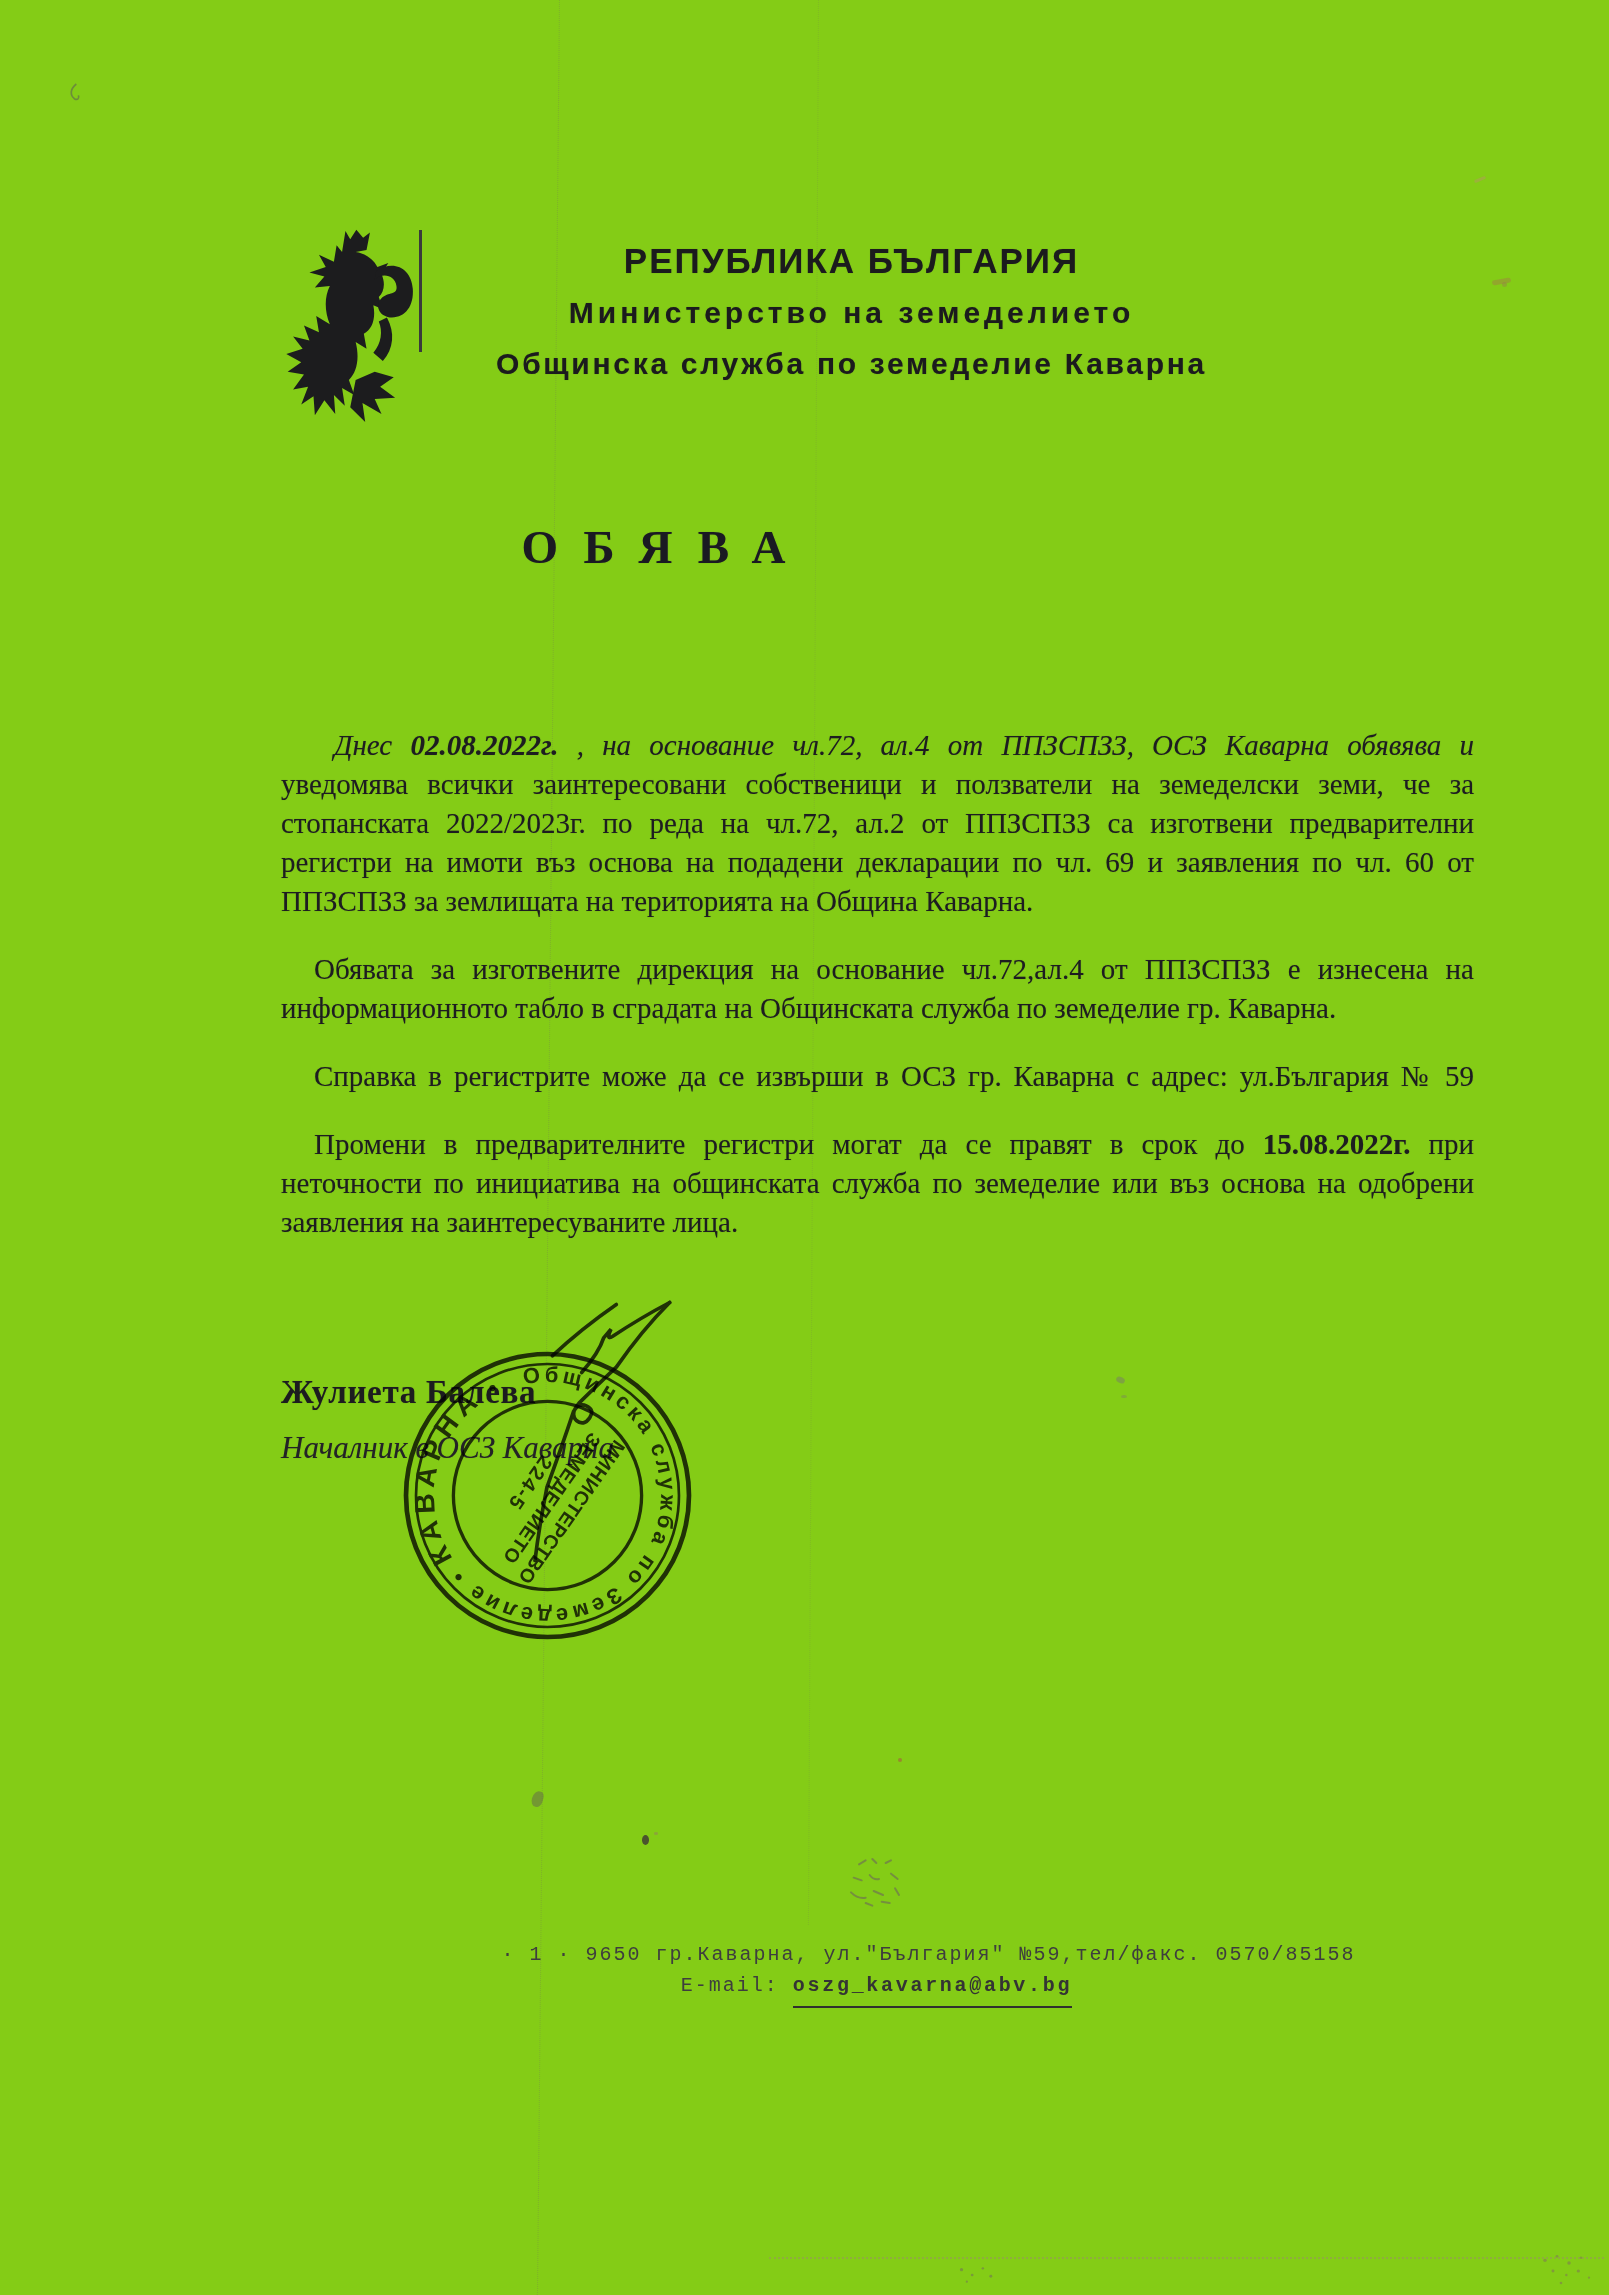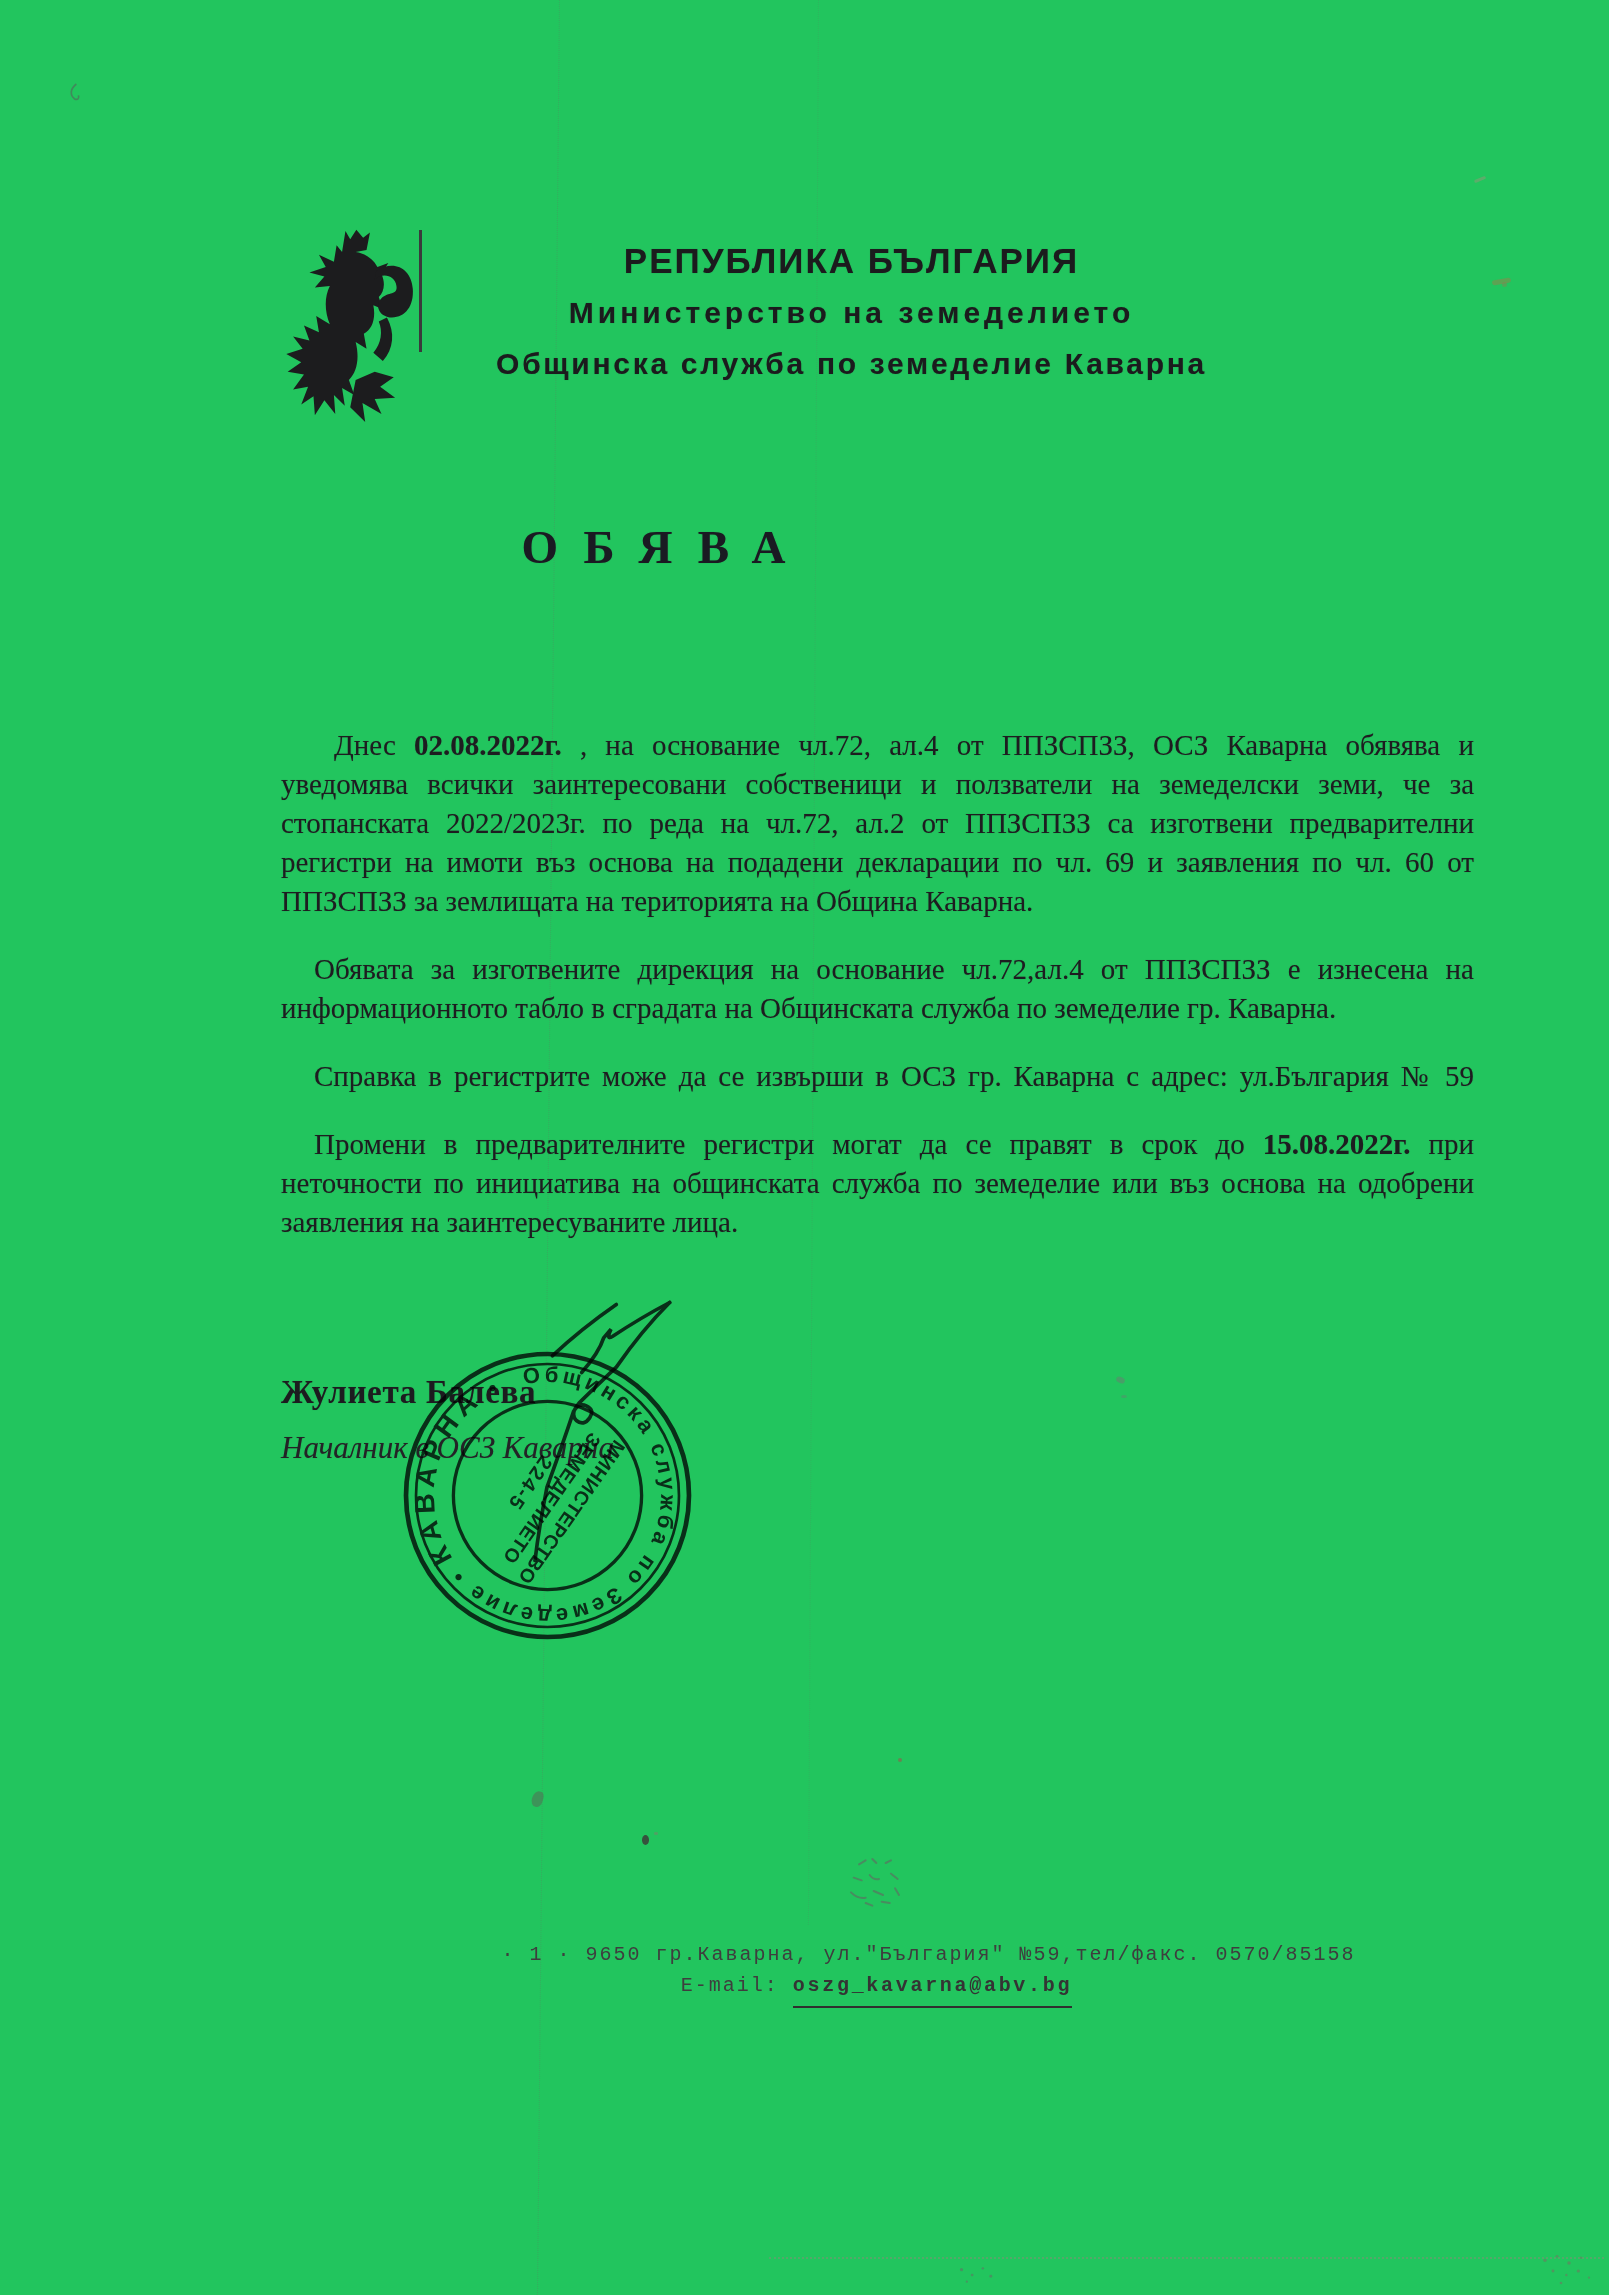--- a/index.html
+++ b/index.html
@@ -1,20 +1,20 @@
 <!DOCTYPE html>
 <html style="font-size:10.7px"><head>
 <meta charset="utf-8">
 <style>
   * { margin:0; padding:0; box-sizing:border-box; }
   html,body { width:1610px; height:2295px; }
   body { font-family:"Liberation Serif", serif; background:#e9e7e2; }
   .page {
     position:relative; width:1610px; height:2295px; overflow:hidden;
-    background:#22c55e;
+    background:#84cc16;
   }
   .scan { text-shadow:0 0 0.8px rgba(55,55,55,.45); }
 
   
   .emblem { position:absolute; left:278px; top:229px; width:139px; height:204px; }
   .hdr-rule { position:absolute; left:419px; top:230px; width:3.3px; height:122px; background:#3a3a3c; }
   .hdr-block { position:absolute; left:434px; top:241px; width:835px; text-align:center;
                font-family:"Liberation Sans", sans-serif; font-weight:bold; color:#1b1b1d; }
   .hdr-country     { font-size:35px; letter-spacing:2px;  margin-bottom:14.7px; }
   .hdr-ministry    { font-size:30px; letter-spacing:4px;  margin-bottom:17.4px; }
@@ -27,21 +27,21 @@
                letter-spacing:25.4px; padding-left:25.4px; color:#1a1a22; }
 
   
   .body-text { position:absolute; left:281px; top:726px; width:1193px;
                font-size:29px; line-height:39px; color:#1d1d20; }
   .para { margin-top:29px; }
   .para.first { margin-top:0; }
   .bline { text-align:justify; text-align-last:justify; }
   .bline.lastline { text-align-last:left; }
   .bline:first-child { text-indent:33px; }
-  .para.first .bline:first-child { text-indent:53px; }
+  .para.first .bline:first-child { text-indent:53px;font-style:italic; }
 
   
   .sig-name { position:absolute; left:281px; top:1374px; font-size:33px; font-weight:bold;
               letter-spacing:0.7px; color:#1c1c1f; }
   .sig-pos  { position:absolute; left:281px; top:1430px; font-size:31px; font-style:italic;
               color:#232326; }
 
   
   .stamp { position:absolute; left:394px; top:1342px; width:307px; height:307px;
            opacity:.92; mix-blend-mode:multiply; }

